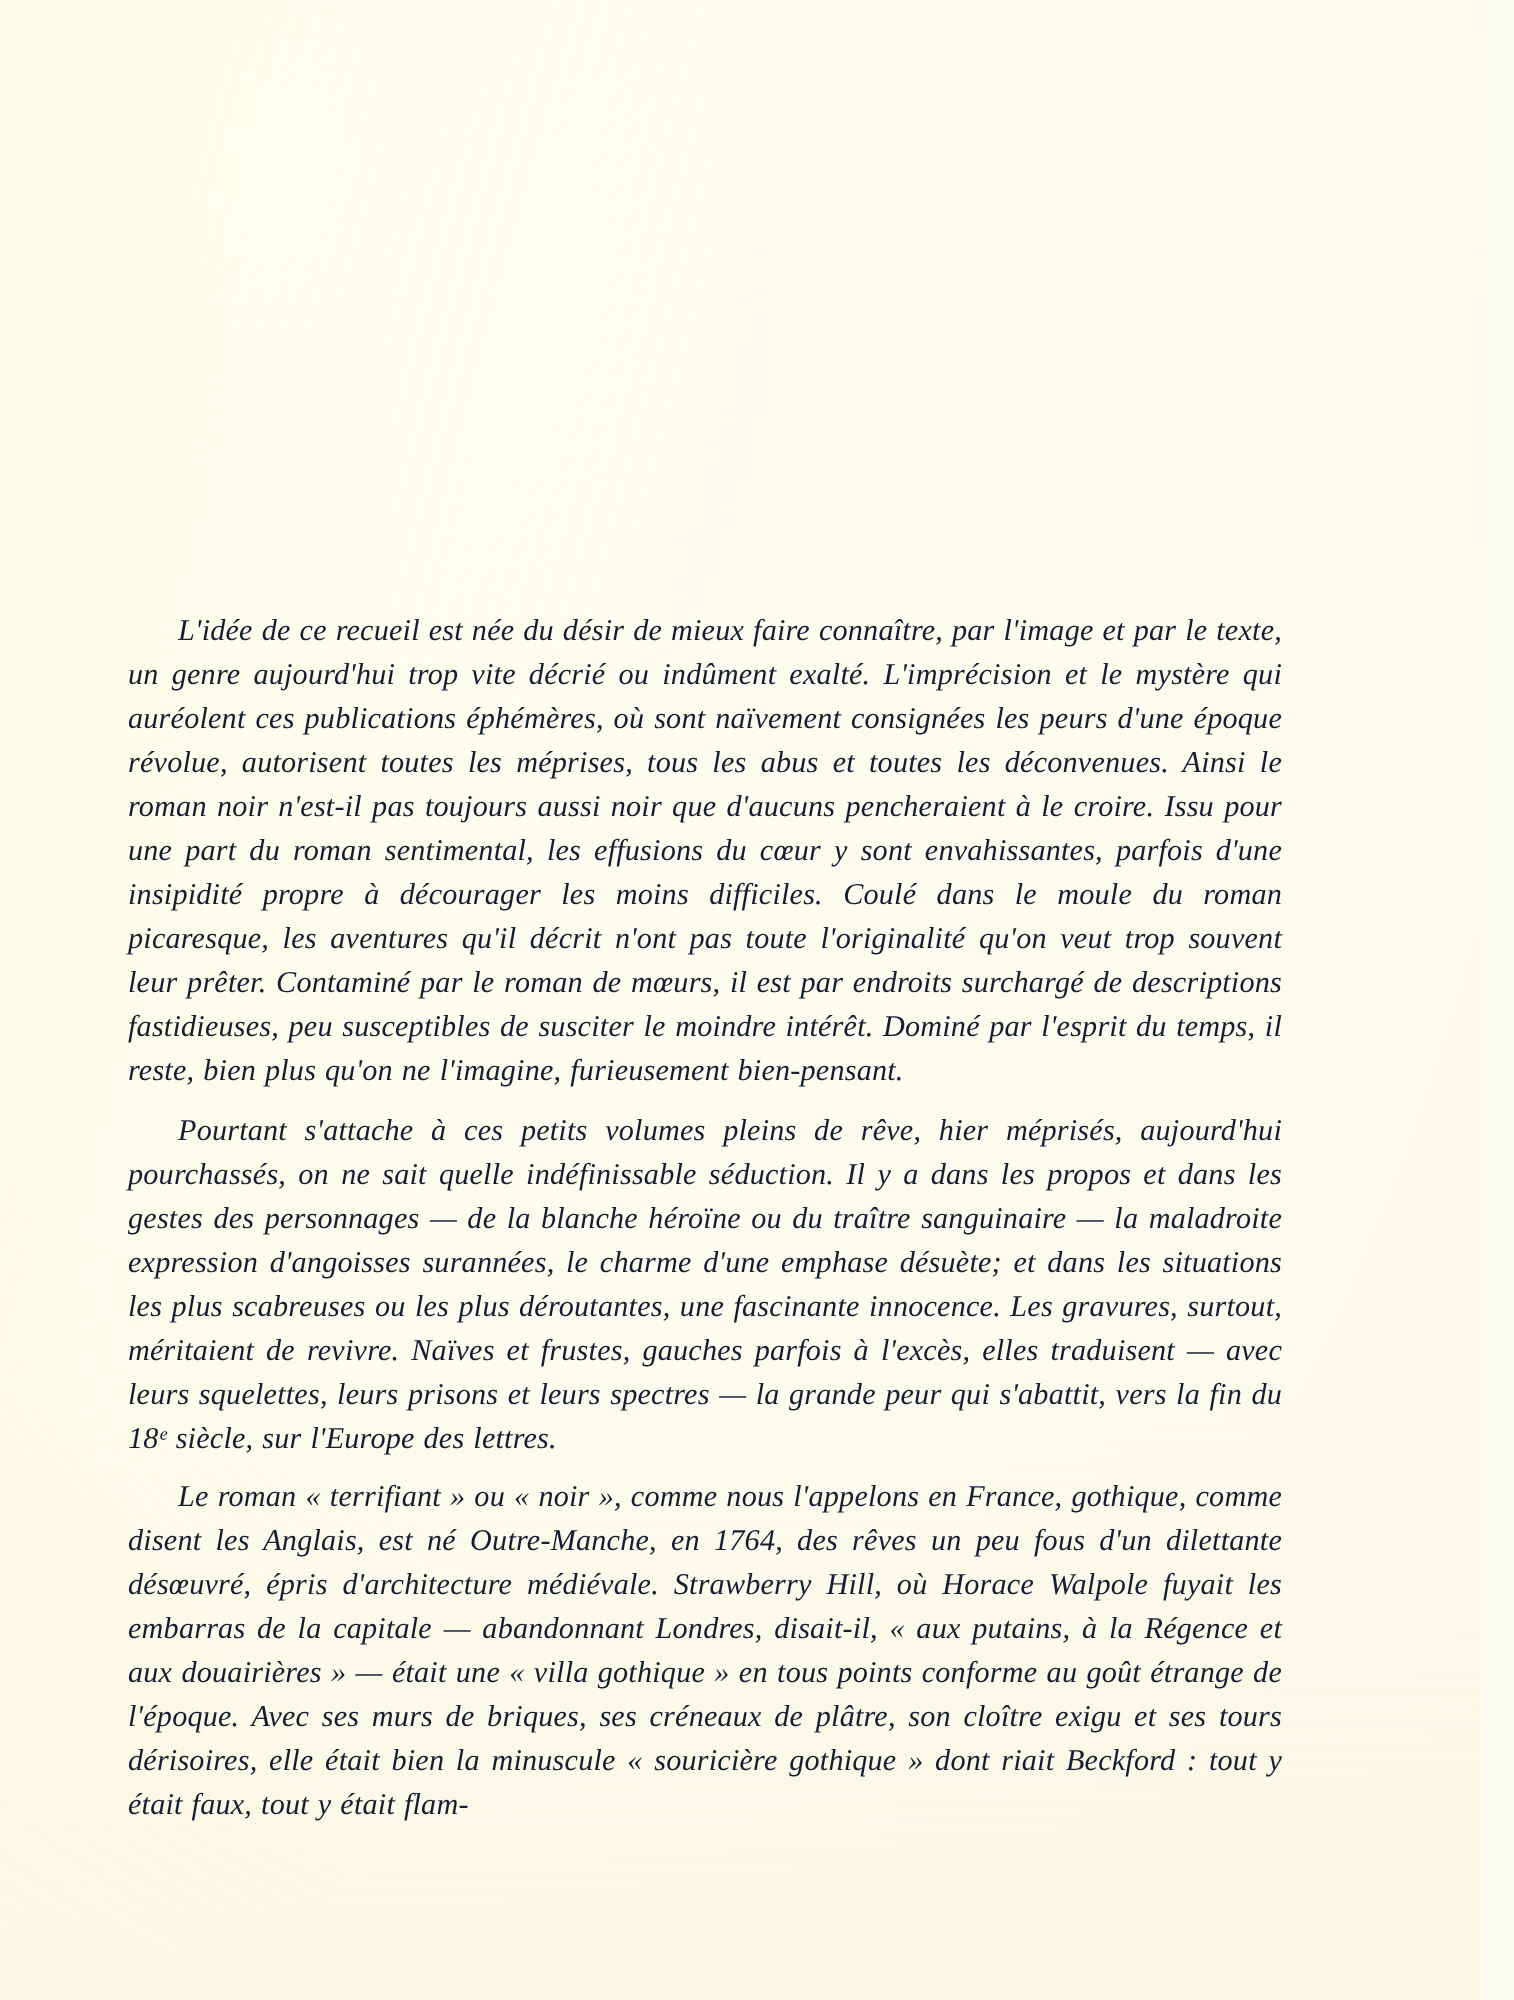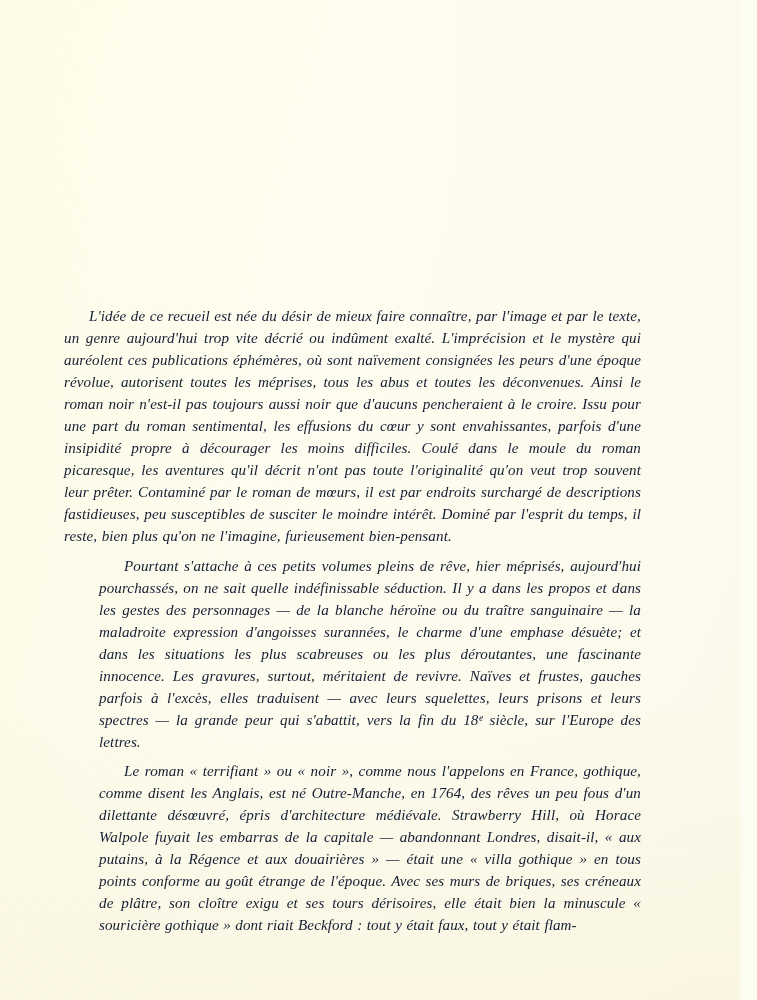--- a/index.html
+++ b/index.html
@@ -45,21 +45,20 @@
     font-style: italic;
     font-size: 15.1px;
     line-height: 22.05px;
     letter-spacing: 0.1px;
     word-spacing: 0.6px;
     color: #151d33;
     -webkit-font-smoothing: antialiased;
   }
   p.para + p.para {
     margin-top: 7px;
-    margin-left: 35px;
   }
   .folio {
     position: absolute;
     left: 0;
     right: 0;
     top: 922px;
     text-align: center;
     font-style: normal;
     font-size: 15.5px;
     letter-spacing: 1.1px;

